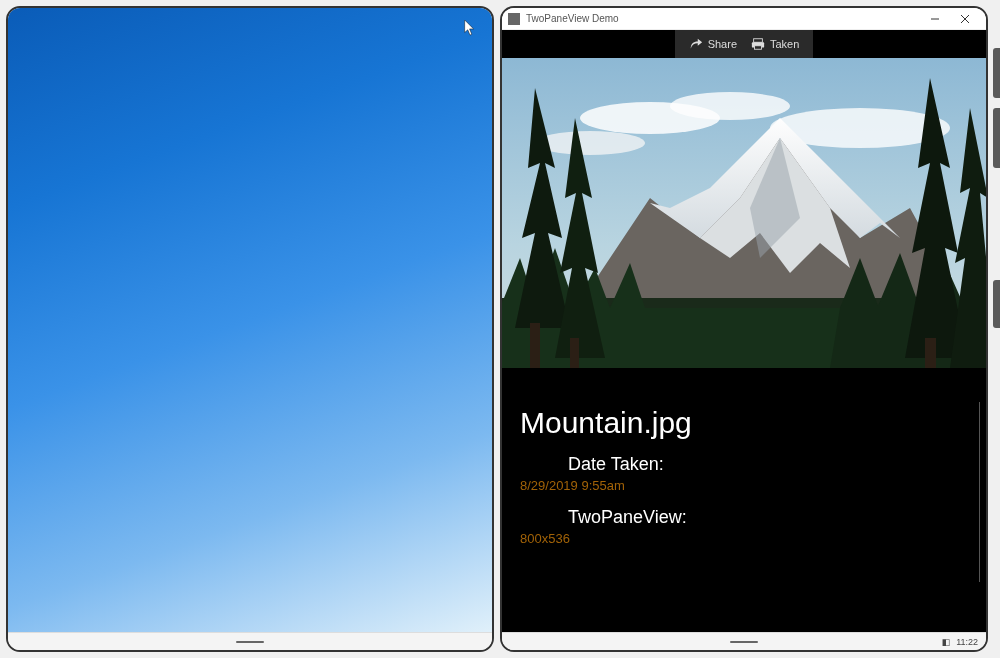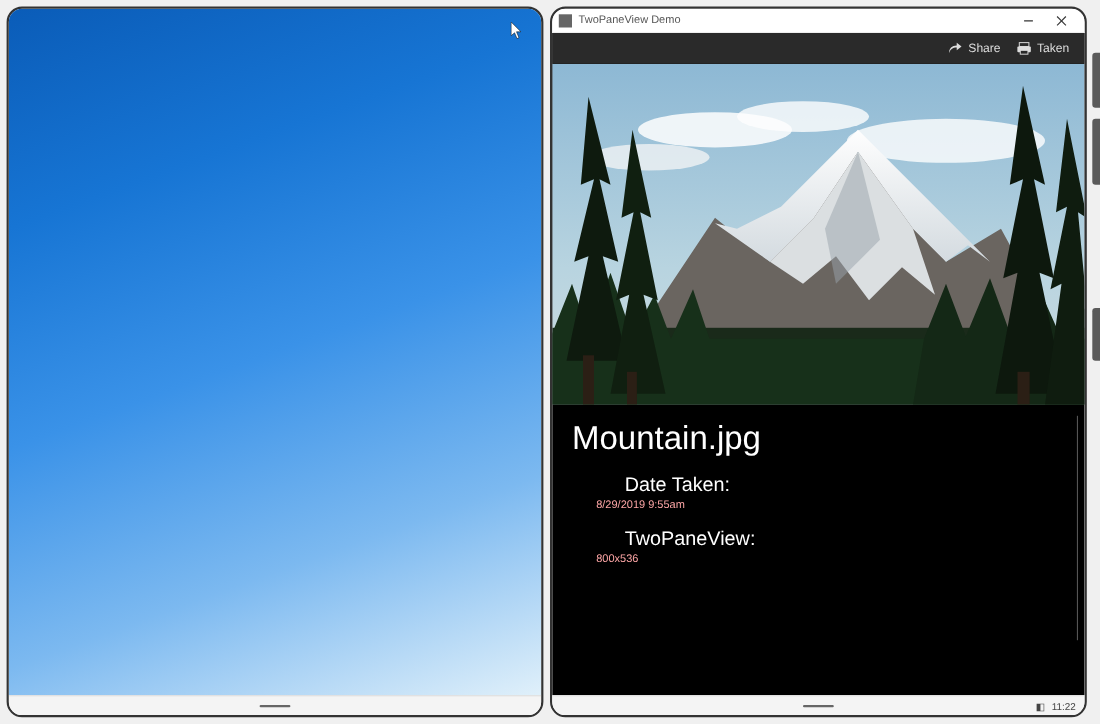--- a/index.html
+++ b/index.html
@@ -93,20 +93,21 @@
       justify-content: center;
       font-size: 10px;
       cursor: pointer;
     }
     .app-body {
       height: calc(100% - 22px - 18px);
       background: #000;
       color: #fff;
       display: flex;
       flex-direction: column;
+      align-items: center;
     }
     .toolbar {
       height: 28px;
       background: #2a2a2a;
       display: flex;
       align-items: center;
       justify-content: flex-end;
       gap: 14px;
       padding: 0 14px;
       font-size: 11px;
@@ -117,20 +118,21 @@
       gap: 5px;
       cursor: pointer;
       color: #ddd;
     }
     .toolbar-btn svg { width: 14px; height: 14px; fill: #ddd; }
     .content-area {
       flex: 1;
       display: flex;
       flex-direction: column;
       overflow: hidden;
+      gap: 24px;
     }
     .image-thumb {
       width: 100%;
       height: 310px;
       position: relative;
       overflow: hidden;
     }
     .mountain-svg { width: 100%; height: 100%; display: block; }
     .scroll-region {
       flex: 1;
@@ -151,23 +153,22 @@
       margin-bottom: 14px;
     }
     .meta-block { margin-bottom: 14px; }
     .meta-label {
       font-size: 18px;
       font-weight: 300;
       margin-bottom: 3px;
       margin-left: 48px;
     }
     .meta-value {
-      font-size: 10px;
-      color: #fca5a5;
-      margin-left: 22px;
+      font-size: 13px;
+      color: #a16207;
     }
 
     
     .side-tab {
       position: absolute;
       right: 0;
       width: 7px;
       background: #5a5a5a;
       border-radius: 3px 0 0 3px;
     }

